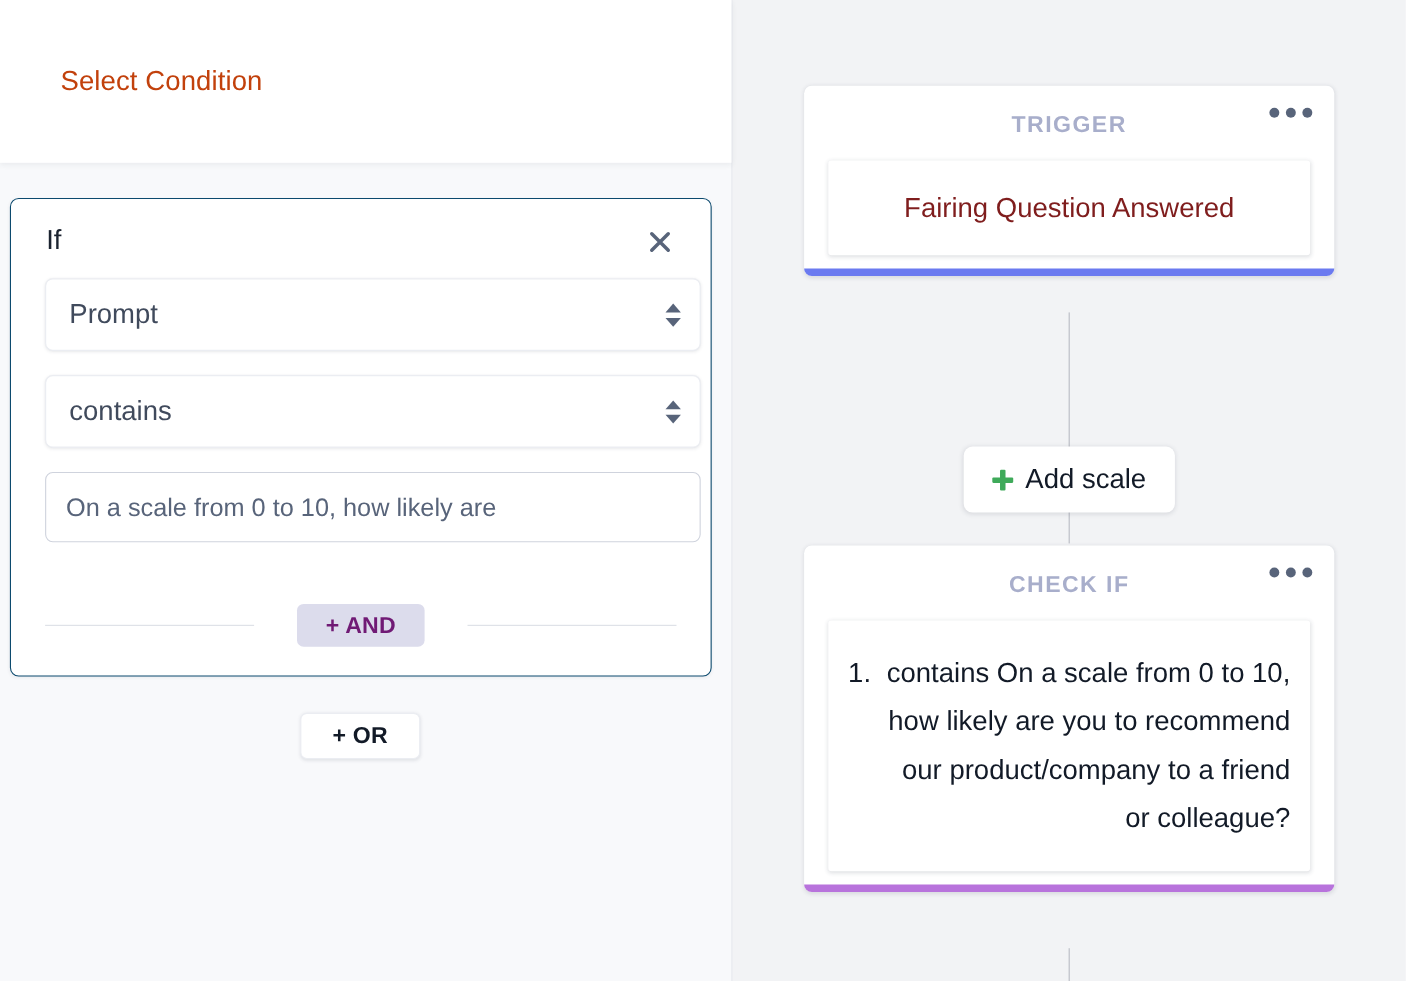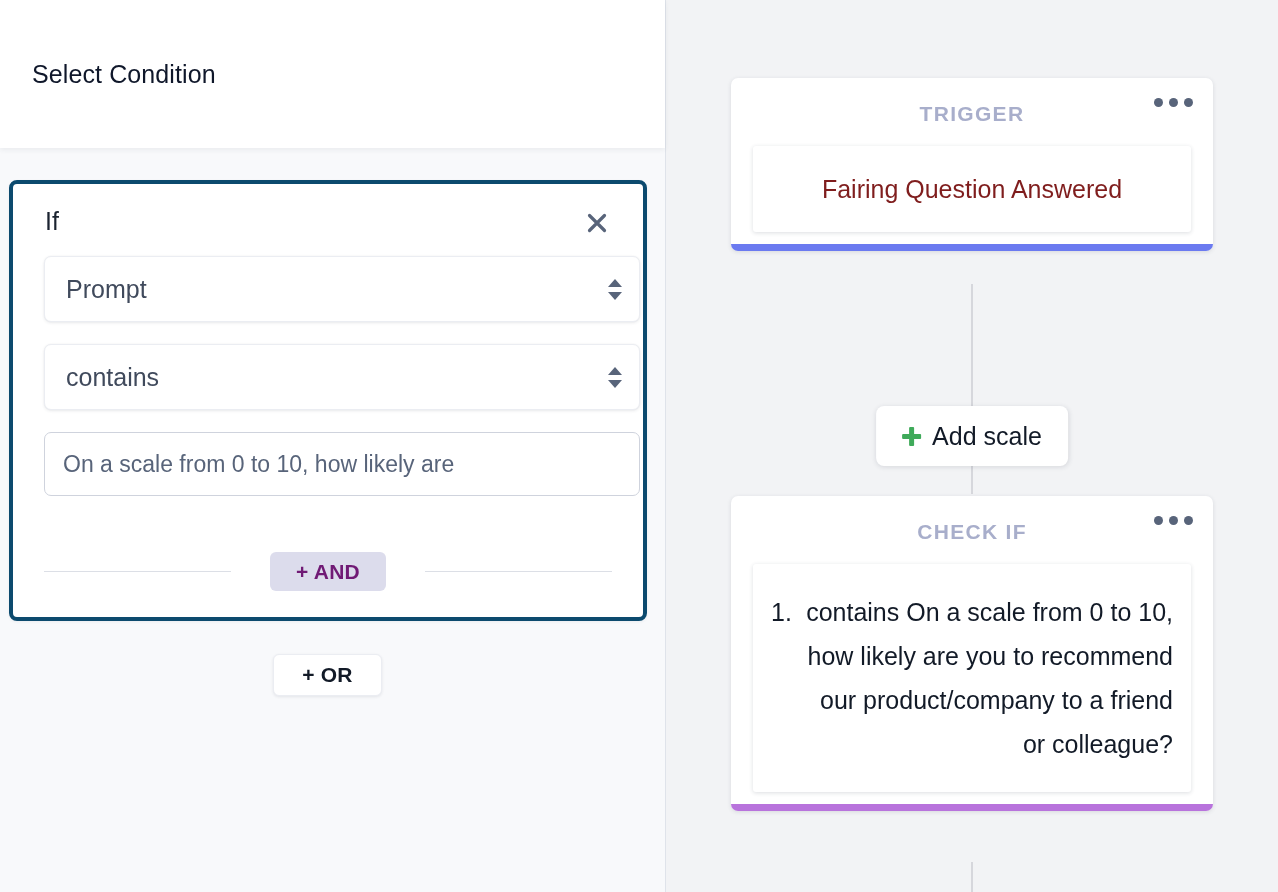--- a/index.html
+++ b/index.html
@@ -42,35 +42,36 @@
     align-items: center;
     padding: 0 32px;
     box-shadow: 0 2px 5px rgba(40,50,70,0.07);
     position: relative;
     z-index: 3;
   }
 
   .panel-header-title {
     font-size: 25px;
     font-weight: 400;
-    color: #0f172a;
+    color: #c2410c;
     letter-spacing: 0.1px;
+    margin-left: 23px;
   }
 
   .panel-body {
     flex: 1 1 auto;
     padding: 32px 19px 0 9px;
     overflow: hidden;
   }
 
   
   .if-card {
     background: #ffffff;
     border-radius: 8px;
-    border: 4px solid #0c4a6e;
+    border: 1px solid #0c4a6e;
     box-shadow: 0 1px 3px rgba(35,45,65,0.06);
     padding: 22px 20px 26px 20px;
     width: 638px;
     position: relative;
   }
 
   .if-card-head {
     display: flex;
     align-items: flex-start;
     justify-content: space-between;

